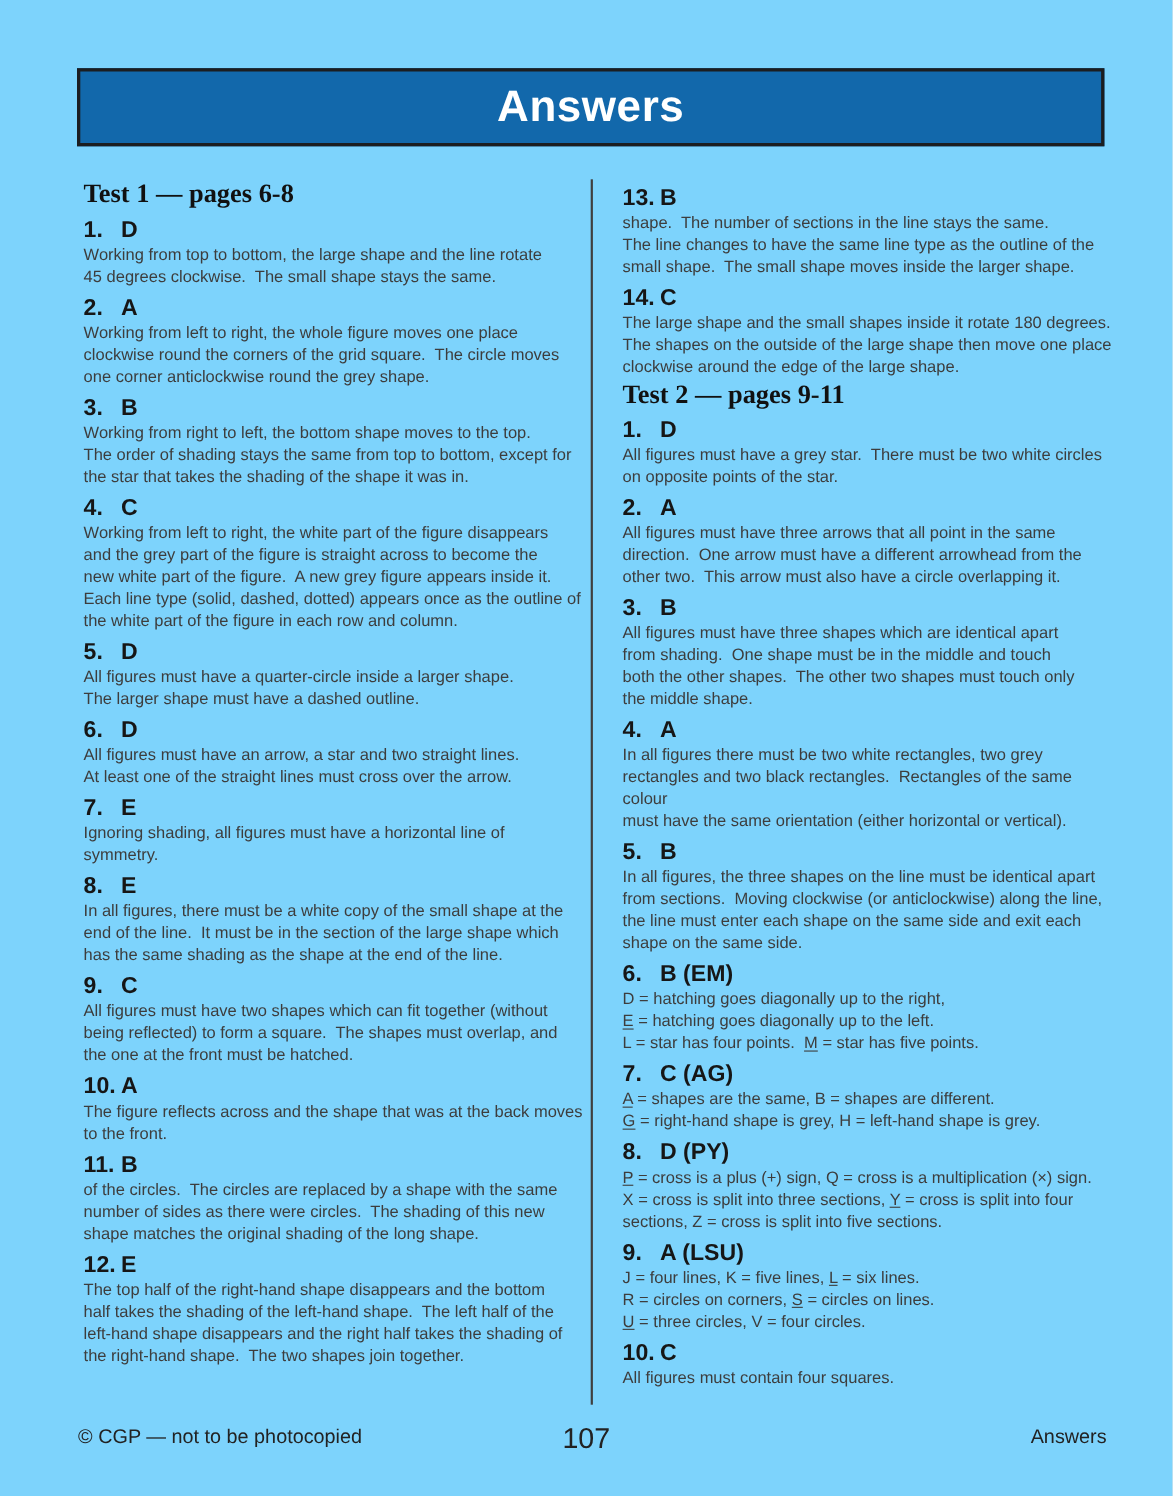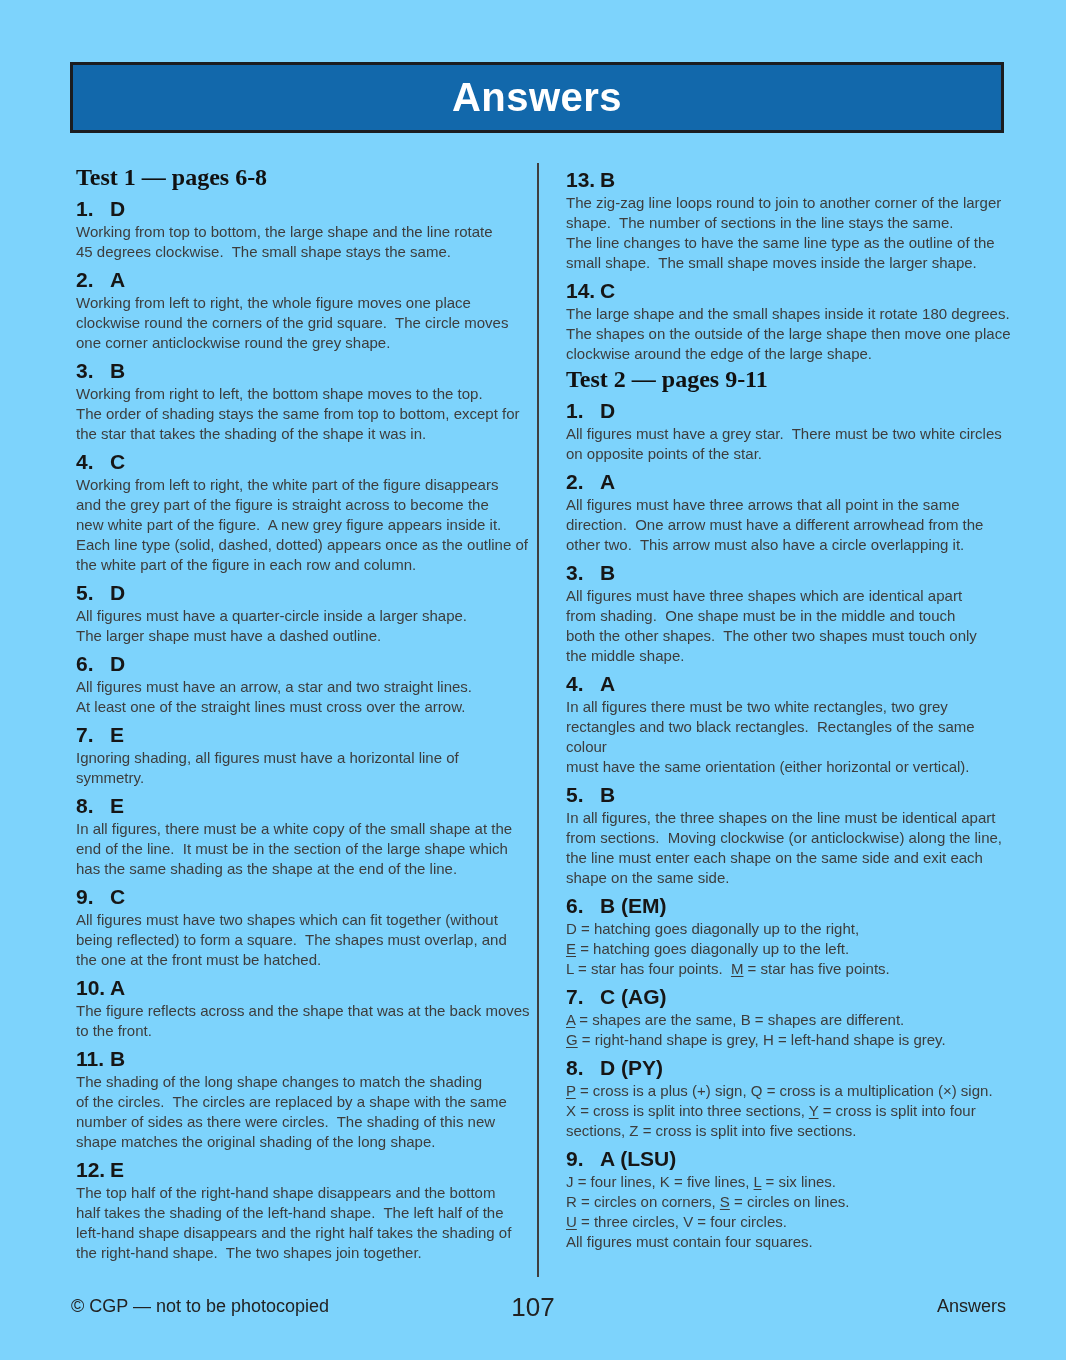--- a/index.html
+++ b/index.html
@@ -153,37 +153,35 @@
         <div class="ans-line">being reflected) to form a square.  The shapes must overlap, and</div>
         <div class="ans-line">the one at the front must be hatched.</div>
       </div>
       <div class="answer">
         <div class="answer-head"><span class="answer-number">10.</span><span class="answer-letter">A</span></div>
         <div class="ans-line">The figure reflects across and the shape that was at the back moves</div>
         <div class="ans-line">to the front.</div>
       </div>
       <div class="answer">
         <div class="answer-head"><span class="answer-number">11.</span><span class="answer-letter">B</span></div>
-        <div class="ans-line">The shading of the long shape changes to match the shading</div>
         <div class="ans-line">of the circles.  The circles are replaced by a shape with the same</div>
         <div class="ans-line">number of sides as there were circles.  The shading of this new</div>
         <div class="ans-line">shape matches the original shading of the long shape.</div>
       </div>
       <div class="answer">
         <div class="answer-head"><span class="answer-number">12.</span><span class="answer-letter">E</span></div>
         <div class="ans-line">The top half of the right-hand shape disappears and the bottom</div>
         <div class="ans-line">half takes the shading of the left-hand shape.  The left half of the</div>
         <div class="ans-line">left-hand shape disappears and the right half takes the shading of</div>
         <div class="ans-line">the right-hand shape.  The two shapes join together.</div>
       </div>
     </div>
   <div class="column col-right">
       <div class="answer">
         <div class="answer-head"><span class="answer-number">13.</span><span class="answer-letter">B</span></div>
-        <div class="ans-line">The zig-zag line loops round to join to another corner of the larger</div>
         <div class="ans-line">shape.  The number of sections in the line stays the same.</div>
         <div class="ans-line">The line changes to have the same line type as the outline of the</div>
         <div class="ans-line">small shape.  The small shape moves inside the larger shape.</div>
       </div>
       <div class="answer">
         <div class="answer-head"><span class="answer-number">14.</span><span class="answer-letter">C</span></div>
         <div class="ans-line">The large shape and the small shapes inside it rotate 180 degrees.</div>
         <div class="ans-line">The shapes on the outside of the large shape then move one place</div>
         <div class="ans-line">clockwise around the edge of the large shape.</div>
       </div>
@@ -236,20 +234,21 @@
         <div class="ans-line">X = cross is split into three sections, <span class="u">Y</span> = cross is split into four</div>
         <div class="ans-line">sections, Z = cross is split into five sections.</div>
       </div>
       <div class="answer">
         <div class="answer-head"><span class="answer-number">9.</span><span class="answer-letter">A (LSU)</span></div>
         <div class="ans-line">J = four lines, K = five lines, <span class="u">L</span> = six lines.</div>
         <div class="ans-line">R = circles on corners, <span class="u">S</span> = circles on lines.</div>
         <div class="ans-line"><span class="u">U</span> = three circles, V = four circles.</div>
       </div>
       <div class="answer">
+        <div class="answer-head"><span class="answer-number">10.</span><span class="answer-letter">C</span></div>
         <div class="ans-line">All figures must contain four squares.</div>
       </div>
     </div>
 
   <div class="footer">
     <span class="footer-left">© CGP — not to be photocopied</span>
     <span class="footer-page">107</span>
     <span class="footer-right">Answers</span>
   </div>
 

